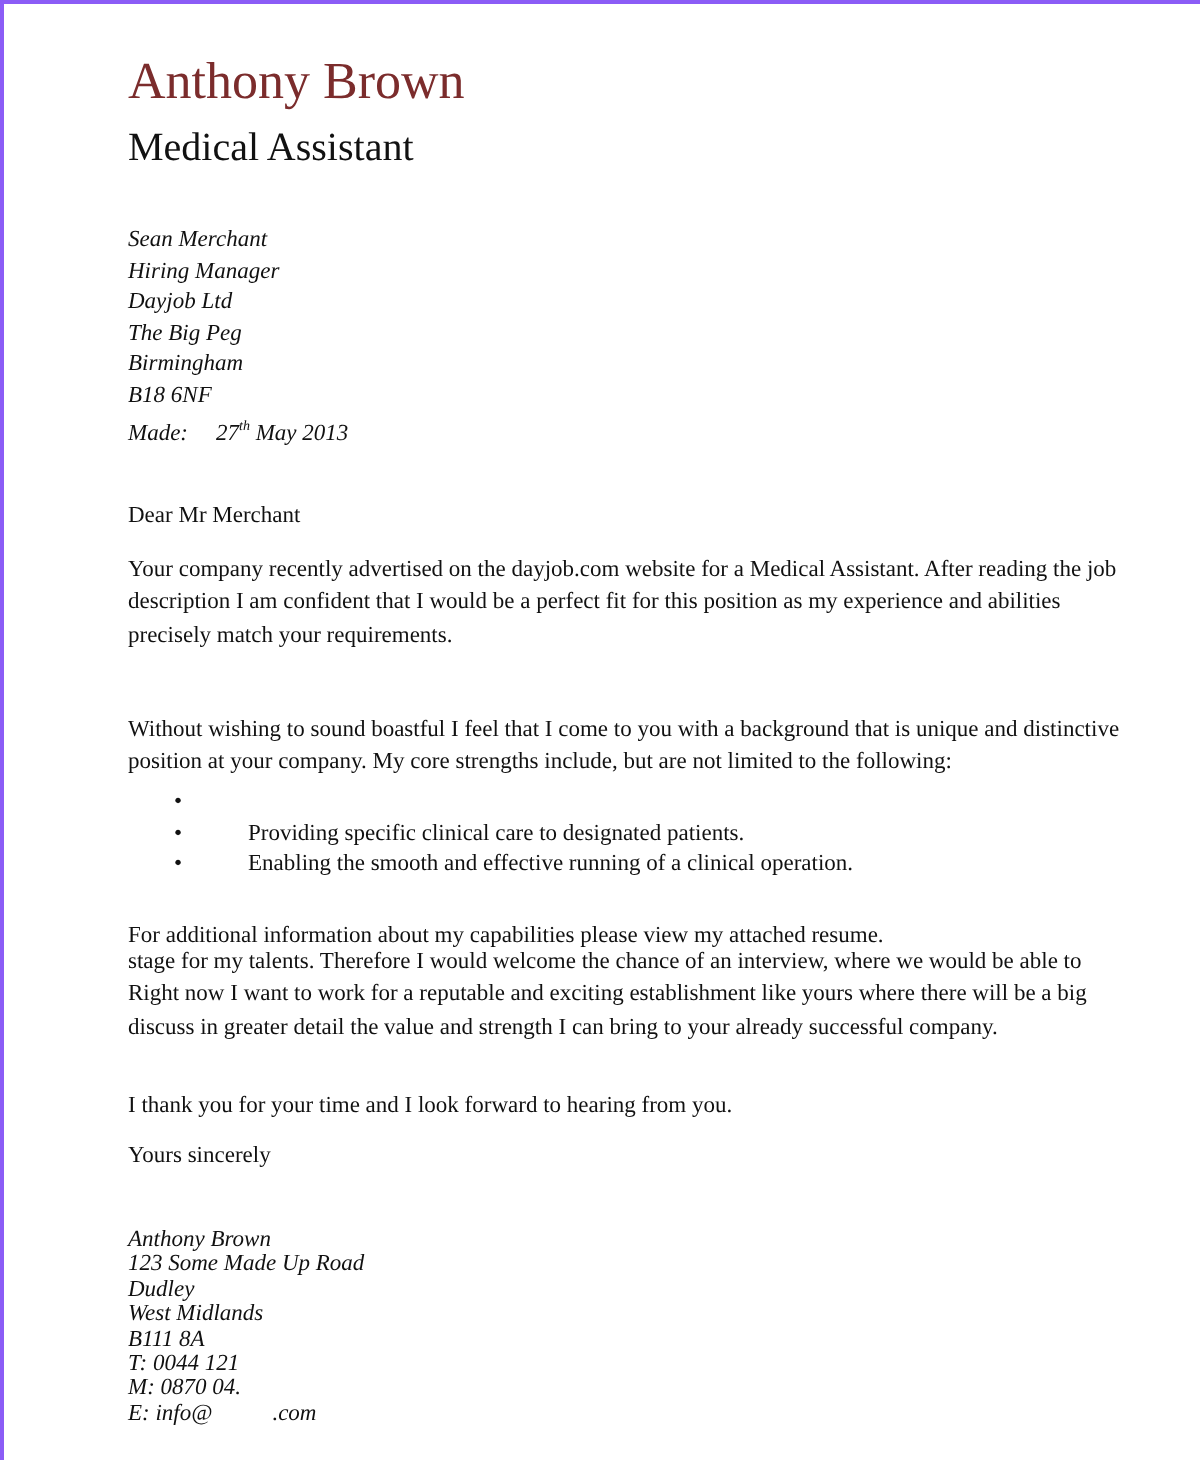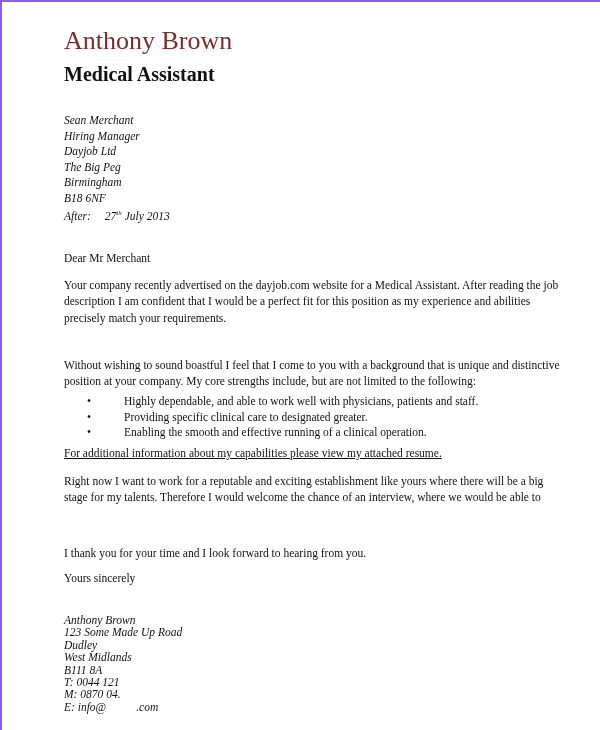--- a/index.html
+++ b/index.html
@@ -4,21 +4,21 @@
 <style>
   html, body { margin: 0; padding: 0; background: #ffffff; }
   body { width: 600px; height: 730px; position: relative; overflow: hidden; }
   .page {
     position: absolute; left: 0; top: 0; width: 598px; height: 728px;
     border: 2px solid #8b5cf6; background: #fff;
     font-family: "Liberation Serif", "DejaVu Serif", serif; color: #111;
   }
   .abs { position: absolute; white-space: nowrap; }
   .name { left: 62px; top: 24px; font-size: 26px; color: #7b2c2c; line-height: 30px; }
-  .title { left: 62px; top: 60px; font-size: 20px; color: #111; line-height: 24px; font-weight: bold; }
+  .title { left: 62px; top: 60px; font-size: 20px; color: #111; line-height: 24px; }
   .recipient { left: 62px; top: 111px; font-size: 11.5px; font-style: italic; line-height: 15.6px; }
   .recipient div { height: 15.6px; }
   .date { left: 62px; top: 207px; font-size: 11.5px; font-style: italic; }
   .date sup { font-size: 7px; vertical-align: 5px; }
   .date .gap { display: inline-block; width: 14px; }
   .body-text { left: 62px; font-size: 11.5px; line-height: 16.3px; white-space: nowrap; }
   .bullets { left: 100px; top: 392px; font-size: 11.5px; line-height: 15.6px; }
   .bullets .li { position: relative; height: 15.6px; }
   .bullets .dot { position: absolute; left: -15px; top: 0; }
   .bullets .txt { padding-left: 22px; }
@@ -36,47 +36,48 @@
   <div class="abs recipient">
     <div>Sean Merchant</div>
     <div>Hiring Manager</div>
     <div>Dayjob Ltd</div>
     <div>The Big Peg</div>
     <div>Birmingham</div>
     <div>B18 6NF</div>
   </div>
 
   <div class="abs date">
-    <span>After:</span><span class="gap"></span><span>27</span><sup>th</sup> <span>July 2013</span>
+    <span>Made:</span><span class="gap"></span><span>27</span><sup>th</sup> <span>May 2013</span>
   </div>
 
   <div class="abs body-text" style="top:248px;">Dear Mr Merchant</div>
 
   <div class="abs body-text" style="top:275px;">
     <div>Your company recently advertised on the dayjob.com website for a Medical Assistant. After reading the job</div>
     <div>description I am confident that I would be a perfect fit for this position as my experience and abilities</div>
     <div>precisely match your requirements.</div>
   </div>
 
   <div class="abs body-text" style="top:323px;margin-top:32px;">
     <div>Without wishing to sound boastful I feel that I come to you with a background that is unique and distinctive</div>
     <div>position at your company. My core strengths include, but are not limited to the following:</div>
   </div>
 
   <div class="abs bullets">
-    <div class="li"><span class="dot">•</span><span class="txt">Highly dependable, and able to work well with physicians, patients and staff.</span></div>
-    <div class="li"><span class="dot">•</span><span class="txt">Providing specific clinical care to designated greater.</span></div>
+    <div class="li"><span class="dot">•</span></div>
+    <div class="li"><span class="dot">•</span><span class="txt">Providing specific clinical care to designated patients.</span></div>
     <div class="li"><span class="dot">•</span><span class="txt">Enabling the smooth and effective running of a clinical operation.</span></div>
   </div>
 
-  <div class="abs body-text" style="top:443px;text-decoration:underline;">For additional information about my capabilities please view my attached resume.</div>
+  <div class="abs body-text" style="top:458px;">For additional information about my capabilities please view my attached resume.</div>
 
   <div class="abs body-text" style="top:471px;">
+    <div>stage for my talents. Therefore I would welcome the chance of an interview, where we would be able to</div>
     <div>Right now I want to work for a reputable and exciting establishment like yours where there will be a big</div>
-    <div>stage for my talents. Therefore I would welcome the chance of an interview, where we would be able to</div>
+    <div>discuss in greater detail the value and strength I can bring to your already successful company.</div>
   </div>
 
   <div class="abs body-text" style="top:543px;">I thank you for your time and I look forward to hearing from you.</div>
 
   <div class="abs body-text" style="top:568px;">Yours sincerely</div>
 
   <div class="abs signature">
     <div>Anthony Brown</div>
     <div>123 Some Made Up Road</div>
     <div>Dudley</div>

